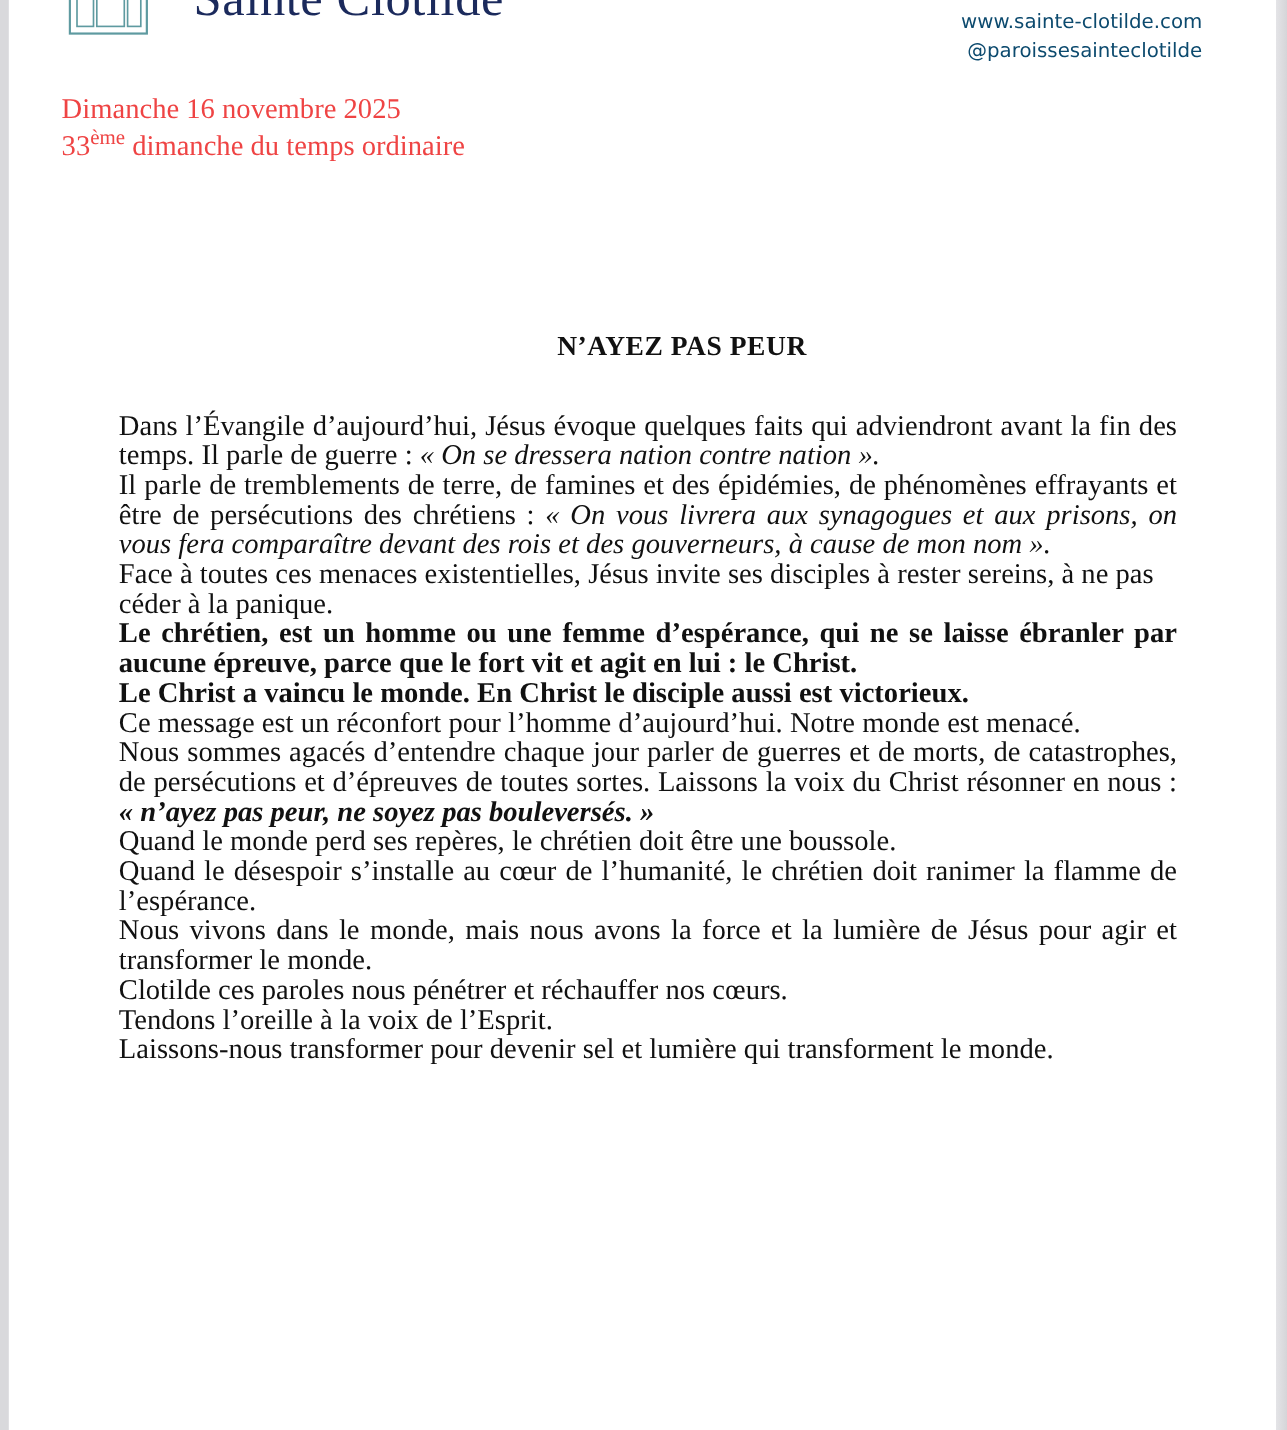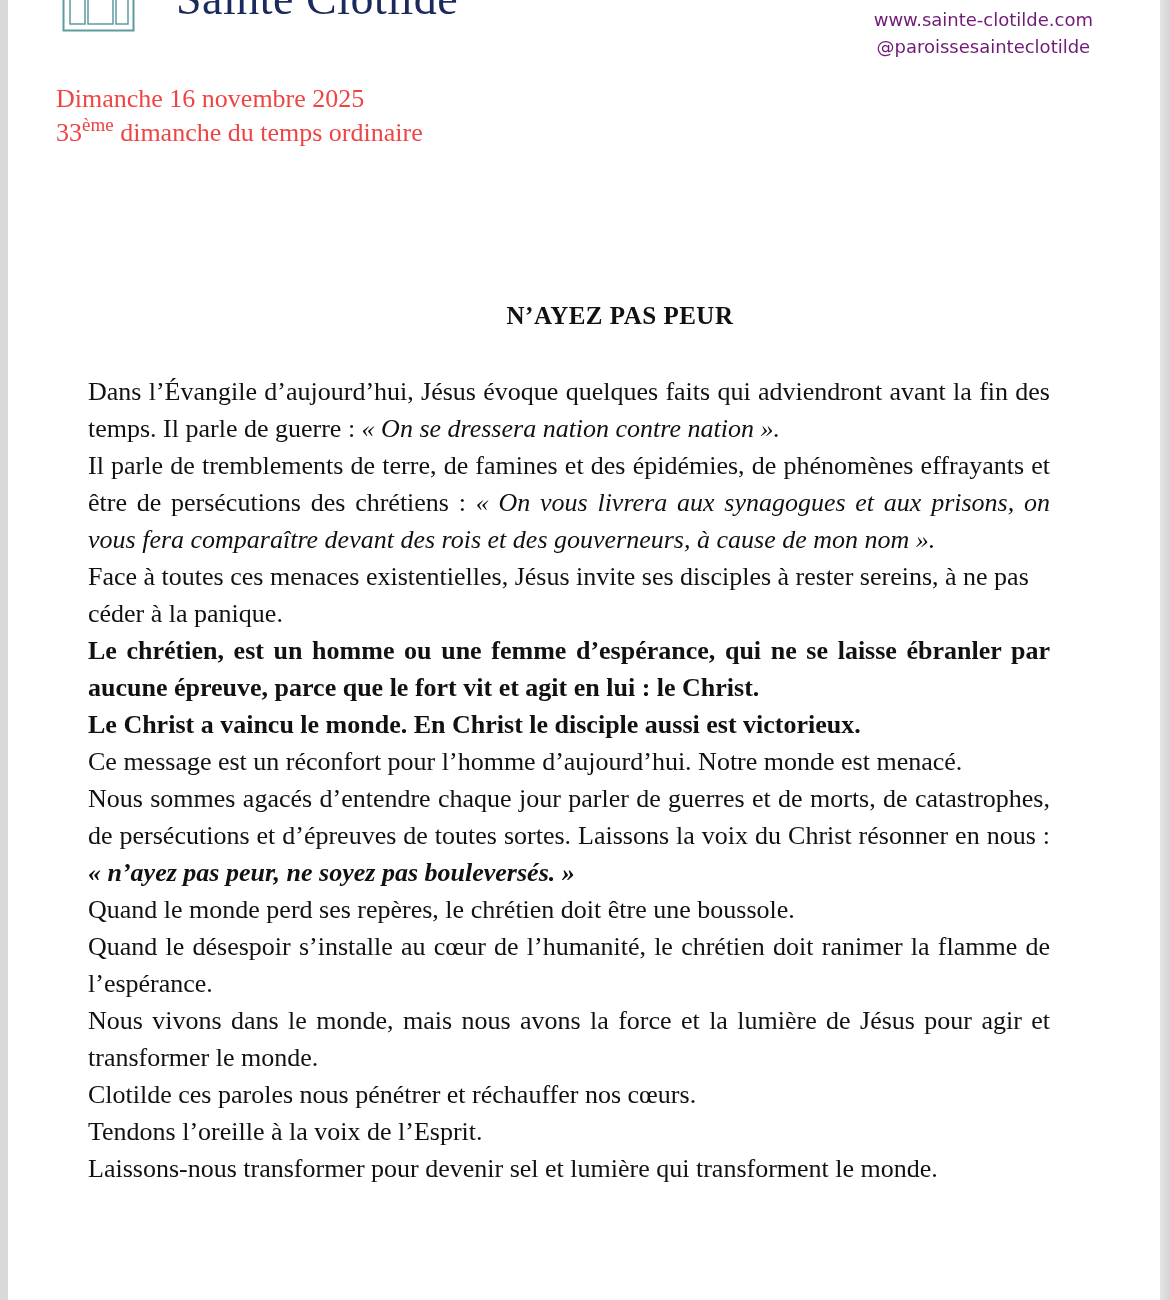--- a/index.html
+++ b/index.html
@@ -24,36 +24,36 @@
     .brand-title {
       position: absolute; left: 168px; top: -28px;
       font-size: 46px; color: #1b2a5c; white-space: nowrap;
       letter-spacing: 0.5px;
     }
     .contact-line-partial {
       position: absolute; left: 780px; top: -14px; width: 200px; height: 18px;
       overflow: hidden;
     }
     .contact {
-      position: absolute; right: 67px; top: 6px; text-align: center;
+      position: absolute; right: 67px; top: 6px; text-align: right;
       font-family: "DejaVu Sans", "Liberation Sans", sans-serif;
-      font-size: 18px; color: #701a75; line-height: 27px;
+      font-size: 18px; color: #0c4a6e; line-height: 27px;
     }
     .date-block {
       position: absolute; left: 48px; top: 82px;
       font-size: 26px; color: #ef4444; line-height: 34px;
     }
     .date-block sup { font-size: 19px; vertical-align: 10px; line-height: 0; }
     .title {
       position: absolute; left: 0; width: 1240px; top: 302px; text-align: center;
       font-size: 25px; font-weight: bold; color: #111; letter-spacing: 0.5px;
     }
     .body-text {
-      position: absolute; left: 88px; top: 373px; width: 962px;
-      font-size: 26px; color: #111; line-height: 37px;
+      position: absolute; left: 108px; top: 373px; width: 962px;
+      font-size: 26px; color: #111; line-height: 27px;
     }
     .body-text p { margin: 0; text-align: justify; }
     .body-text p.nojust { text-align: left; }
     .body-text em { font-style: italic; }
     .body-text strong { font-weight: bold; }
   </style>
 </head>
 <body>
 
 <div class="page">

